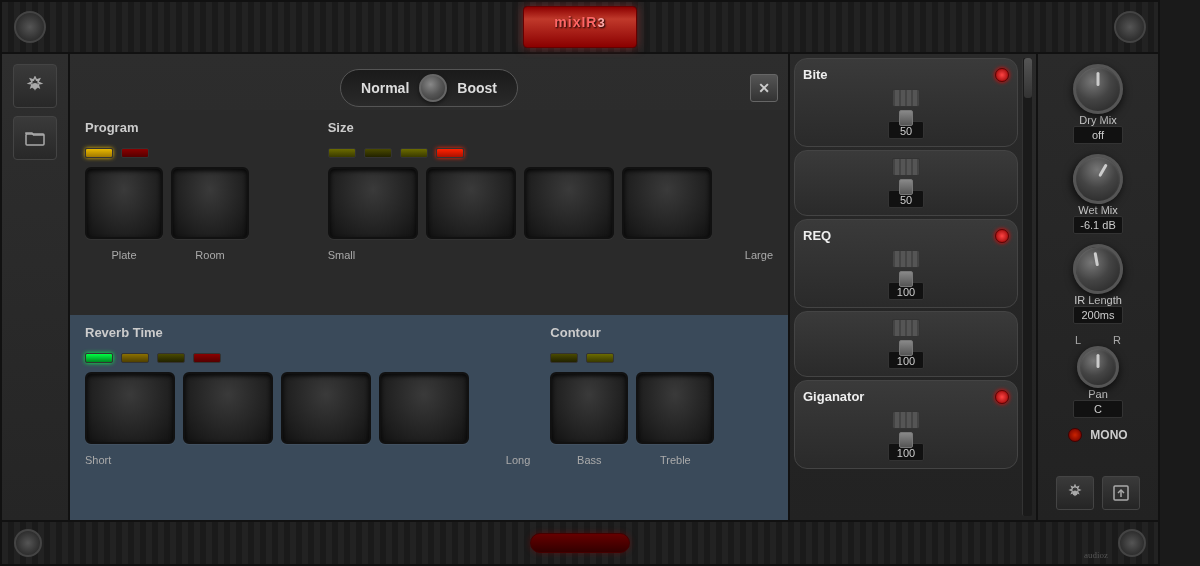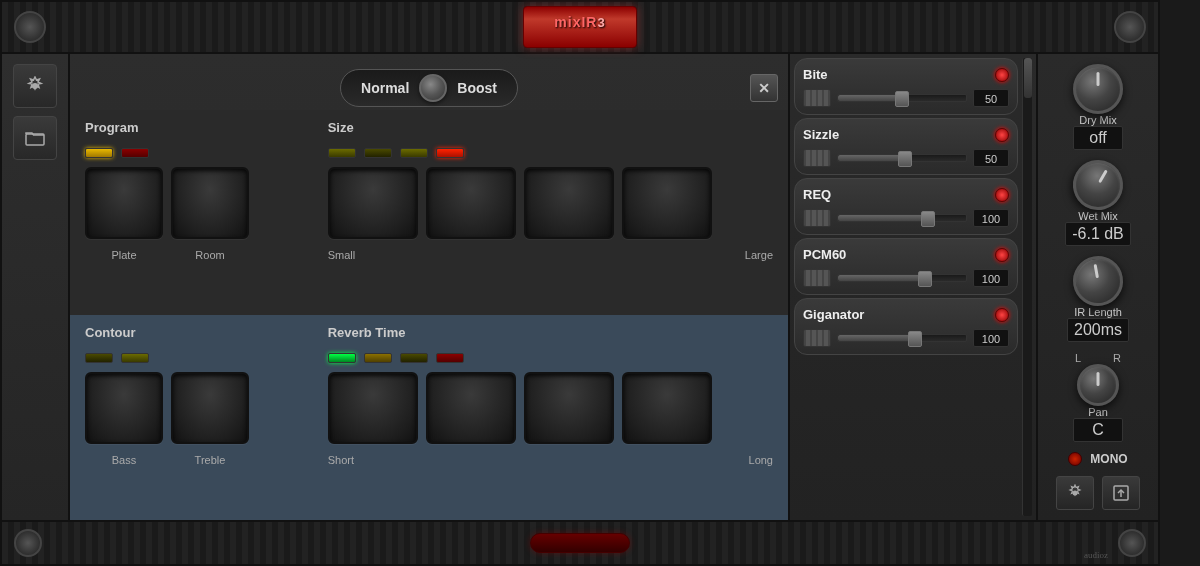--- a/index.html
+++ b/index.html
@@ -260,20 +260,21 @@
       font-size: 13px;
       font-weight: bold;
       text-align: center;
       padding: 4px 0;
     }
     .preset-slider-row {
       display: flex;
       align-items: center;
       gap: 6px;
       padding: 3px 0;
+      flex-direction: column;
     }
     .preset-indicator {
       width: 28px;
       height: 18px;
       background: repeating-linear-gradient(90deg, #444 0px, #444 2px, #555 2px, #555 6px);
       border: 1px solid #333;
       border-radius: 2px;
     }
     .slider-track {
       flex: 1;
@@ -358,21 +359,21 @@
     }
     .control-label {
       color: #ccc;
       font-size: 11px;
       text-align: center;
     }
     .control-value {
       background: #111;
       border: 1px solid #333;
       color: #ccc;
-      font-size: 16px;
+      font-size: 11px;
       text-align: center;
       padding: 2px 6px;
       border-radius: 2px;
       min-width: 50px;
     }
     .big-knob {
       width: 50px;
       height: 50px;
       background: radial-gradient(circle at 38% 33%, #777 0%, #444 45%, #222 100%);
       border-radius: 50%;
@@ -563,56 +564,56 @@
           <div class="pad-labels" style="justify-content:space-between; width:100%">
             <div class="pad-label">Small</div>
             <div class="pad-label">Large</div>
           </div>
         </div>
 
       </div>
 
       <div class="lower-section">
 
-        <div class="section-group contour">
-          <div class="section-title">Contour</div>
-          <div class="led-row">
-            <div class="led dark-olive"></div>
-            <div class="led olive"></div>
-          </div>
-          <div class="knob-row">
-            <div class="pad-btn"></div>
-            <div class="pad-btn"></div>
-          </div>
-          <div class="pad-labels">
-            <div class="pad-label wide">Bass</div>
-            <div class="pad-label wide">Treble</div>
-          </div>
-        </div>
-
         <div class="section-group reverb-time">
           <div class="section-title">Reverb Time</div>
           <div class="led-row">
             <div class="led green"></div>
             <div class="led yellow-dim"></div>
             <div class="led dark-olive"></div>
             <div class="led red-dark"></div>
           </div>
           <div class="knob-row">
             <div class="pad-btn small"></div>
             <div class="pad-btn small"></div>
             <div class="pad-btn small"></div>
             <div class="pad-btn small"></div>
           </div>
           <div class="pad-labels" style="justify-content:space-between; width:100%">
             <div class="pad-label">Short</div>
             <div class="pad-label">Long</div>
           </div>
         </div>
 
+        <div class="section-group contour">
+          <div class="section-title">Contour</div>
+          <div class="led-row">
+            <div class="led dark-olive"></div>
+            <div class="led olive"></div>
+          </div>
+          <div class="knob-row">
+            <div class="pad-btn"></div>
+            <div class="pad-btn"></div>
+          </div>
+          <div class="pad-labels">
+            <div class="pad-label wide">Bass</div>
+            <div class="pad-label wide">Treble</div>
+          </div>
+        </div>
+
       </div>
     </div>
 
     <div class="right-panel" style="flex-direction:row;">
       <div class="presets-list">
 
         <div class="preset-item">
           <div class="preset-header">
             <span class="preset-name">Bite</span>
             <div class="preset-active"></div>
@@ -621,24 +622,20 @@
             <div class="preset-indicator"></div>
             <div class="slider-track">
               <div class="slider-fill" style="width:50%"></div>
               <div class="slider-thumb" style="left:calc(50% - 7px)"></div>
             </div>
             <div class="preset-value">50</div>
           </div>
         </div>
 
         <div class="preset-item">
-          <div class="preset-header">
-            <span class="preset-name">Sizzle</span>
-            <div class="preset-active"></div>
-          </div>
           <div class="preset-slider-row">
             <div class="preset-indicator"></div>
             <div class="slider-track">
               <div class="slider-fill" style="width:52%"></div>
               <div class="slider-thumb" style="left:calc(52% - 7px)"></div>
             </div>
             <div class="preset-value">50</div>
           </div>
         </div>
 
@@ -651,24 +648,20 @@
             <div class="preset-indicator"></div>
             <div class="slider-track">
               <div class="slider-fill" style="width:70%"></div>
               <div class="slider-thumb" style="left:calc(70% - 7px)"></div>
             </div>
             <div class="preset-value">100</div>
           </div>
         </div>
 
         <div class="preset-item">
-          <div class="preset-header">
-            <span class="preset-name">PCM60</span>
-            <div class="preset-active"></div>
-          </div>
           <div class="preset-slider-row">
             <div class="preset-indicator"></div>
             <div class="slider-track">
               <div class="slider-fill" style="width:68%"></div>
               <div class="slider-thumb" style="left:calc(68% - 7px)"></div>
             </div>
             <div class="preset-value">100</div>
           </div>
         </div>
 

